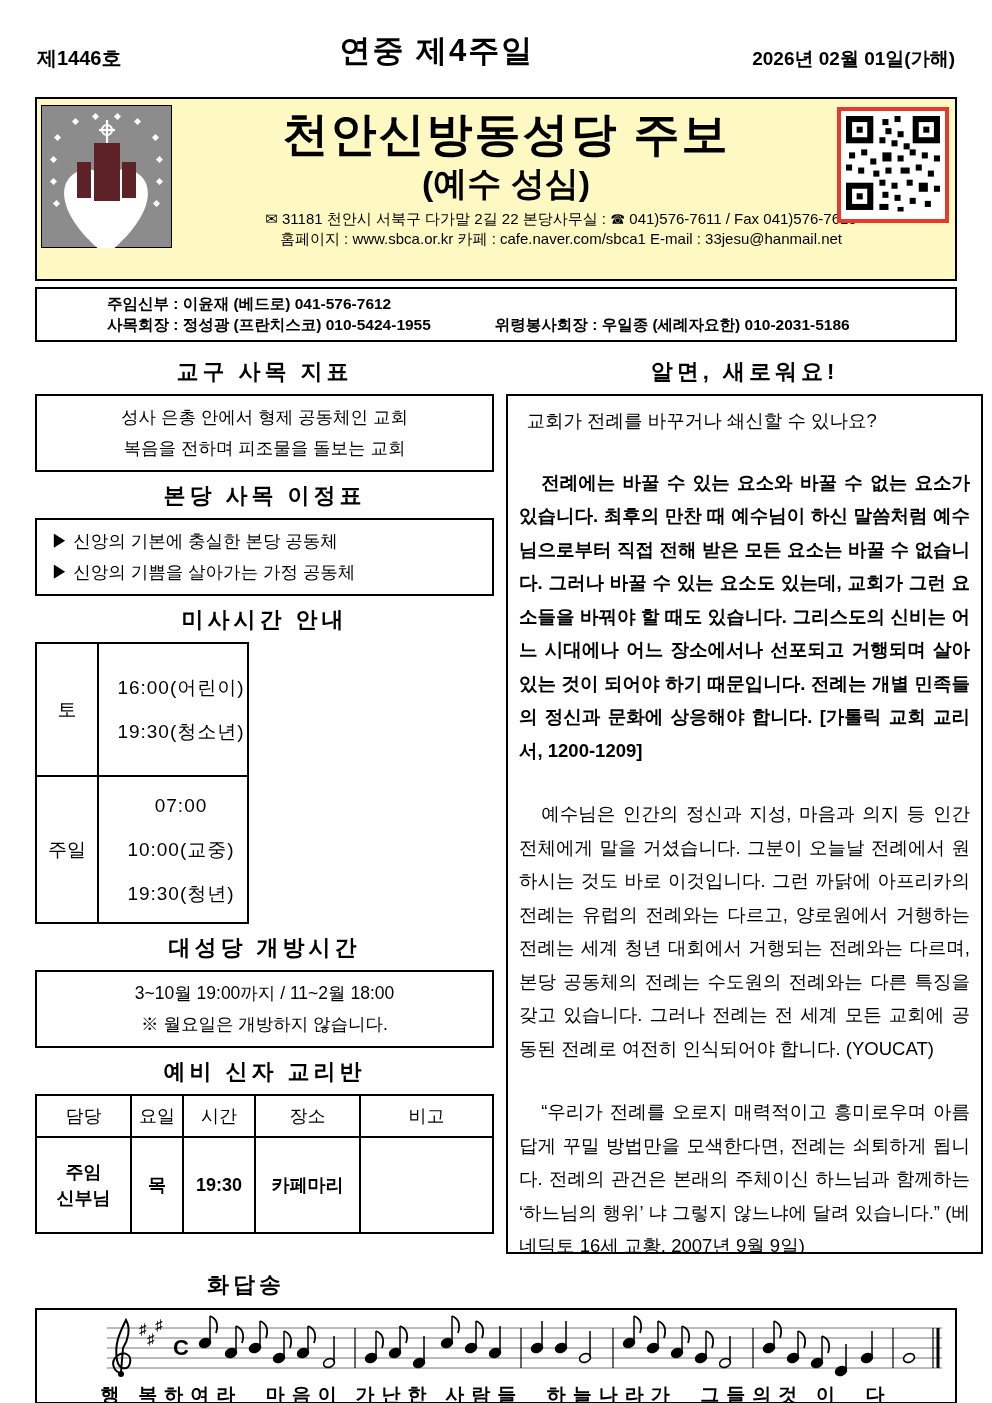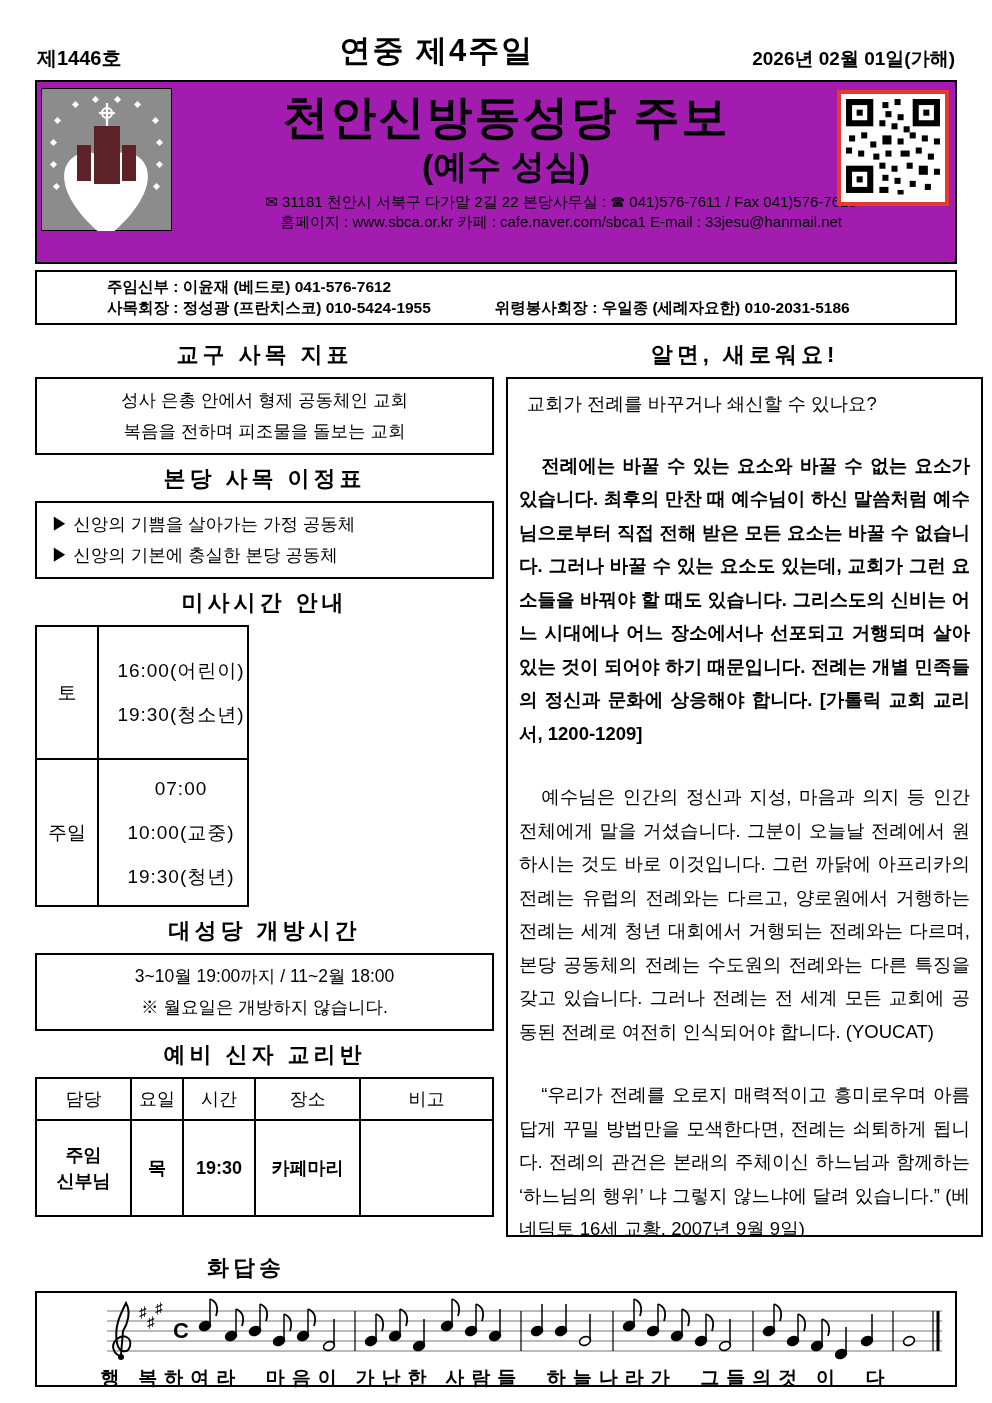--- a/index.html
+++ b/index.html
@@ -79,21 +79,21 @@
 <body>
 
 <div class="page">
 
   <div class="top-header">
     <span class="issue-no">제1446호</span>
     <span class="sunday-title">연중 제4주일</span>
     <span class="issue-date">2026년 02월 01일(가해)</span>
   </div>
 
-  <div class="banner" id="banner" style="background: #a21caf;">
+  <div class="banner" id="banner" style="background: #fef9c3; margin-top: 17px;">
     <div class="banner-logo">
       <svg width="131" height="143" viewBox="0 0 131 143">
         <rect x="0.5" y="0.5" width="130" height="142" fill="#8c8c8c" stroke="#000"></rect>
         <path d="M65,150 C20,115 14,80 34,68 C50,59 62,68 65,80 C68,68 80,59 96,68 C116,80 110,115 65,150 Z" fill="#ffffff"></path>
         <rect x="53" y="38" width="26" height="58" fill="#5c2228"></rect>
         <rect x="36" y="57" width="14" height="36" fill="#5c2228"></rect>
         <rect x="81" y="57" width="14" height="36" fill="#5c2228"></rect>
         <g stroke="#ffffff" stroke-width="2.2" fill="none">
           <line x1="66" y1="15" x2="66" y2="38"></line>
           <line x1="58" y1="25" x2="74" y2="25"></line>
@@ -188,22 +188,22 @@
     <div class="col-left">
 
       <div class="sec-heading">교구 사목 지표</div>
       <div class="plain-box">
         <div>성사 은총 안에서 형제 공동체인 교회</div>
         <div>복음을 전하며 피조물을 돌보는 교회</div>
       </div>
 
       <div class="sec-heading">본당 사목 이정표</div>
       <div class="plain-box left">
+        <div>▶ 신앙의 기본에 충실한 본당 공동체</div>
         <div>▶ 신앙의 기쁨을 살아가는 가정 공동체</div>
-        <div>▶ 신앙의 기본에 충실한 본당 공동체</div>
       </div>
 
       <div class="sec-heading">미사시간 안내</div>
       <div class="mass-wrap">
         <table class="mass-table">
           <tbody>
           <tr style="height:133px;">
             <td class="mass-day">토</td>
             <td class="mass-times">
               <div>16:00(어린이)</div>

